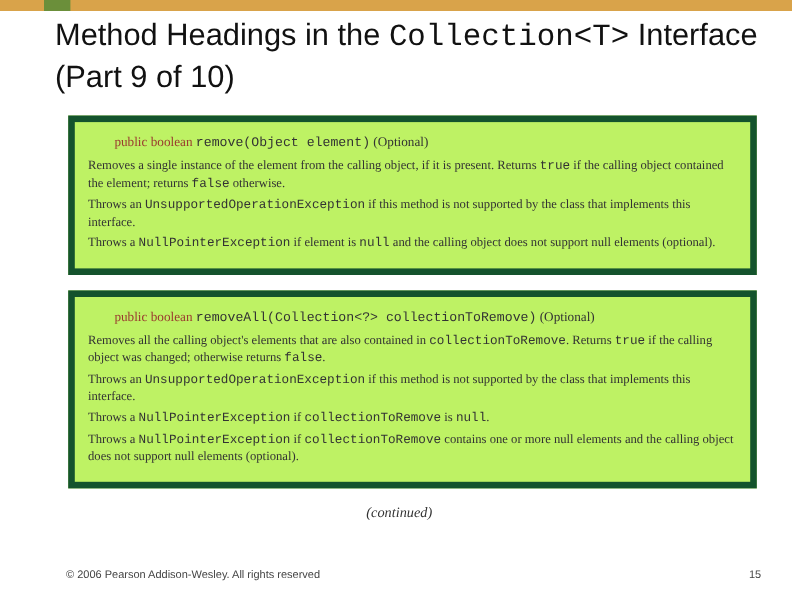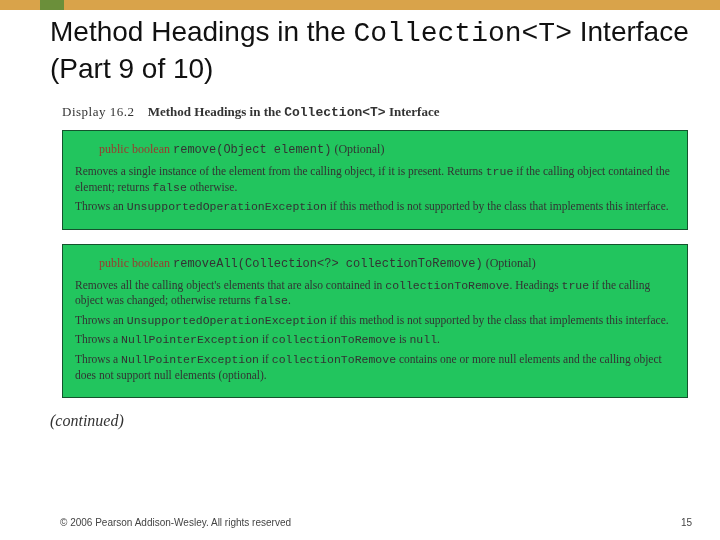--- a/index.html
+++ b/index.html
@@ -39,44 +39,44 @@
   .display-head {
     font-family: Georgia, "Times New Roman", serif;
     font-size: 13px;
     color: #333;
     margin: 6px 0 10px 12px;
   }
   .display-head .dlabel { font-weight: 400; letter-spacing: .5px; }
   .display-head .dtitle { font-weight: 700; margin-left: 10px; }
   .display-head .mono { font-family: "Courier New", monospace; font-weight: 700; }
   .box {
-    border: 1px solid #14532d;
-    background: #22c55e;
+    border: 6px solid #14532d;
+    background: #bef264;
     margin: 0 20px 14px 12px;
     padding: 8px 12px 10px 12px;
     font-family: Georgia, "Times New Roman", serif;
     font-size: 11.5px;
     line-height: 1.35;
     color: #333;
   }
   .sig {
     margin: 2px 0 6px 24px;
     font-family: Georgia, serif;
     font-size: 12px;
   }
   .sig .kw { color: #9a3b2f; }
   .sig .code { font-family: "Courier New", monospace; color: #333; }
   .sig .opt { color: #333; }
   .desc { margin-bottom: 4px; }
   .desc .code { font-family: "Courier New", monospace; }
   .continued {
-    text-align: left;
+    text-align: center;
     font-family: Georgia, serif;
     font-style: italic;
-    font-size: 16px;
+    font-size: 13px;
     color: #333;
     margin: 4px 32px 0 0;
   }
   .footer {
     position: absolute;
     bottom: 12px;
     left: 60px;
     right: 28px;
     display: flex;
     justify-content: space-between;
@@ -88,49 +88,46 @@
 <body>
 
 <div class="topbar"></div>
 
 <div class="slide">
 
   <h1 class="title">
     <span>Method Headings in the </span><span class="mono">Collection&lt;T&gt;</span><span> Interface (Part 9 of 10)</span>
   </h1>
 
-  <div class="display-head">
-    <span class="dlabel">Display 16.2</span>
-    <span class="dtitle">
-      <span>Method Headings in the </span><span class="mono">Collection&lt;T&gt;</span><span> Interface</span>
-    </span>
-  </div>
 
   <div class="box">
     <div class="sig">
       <span class="kw">public boolean</span>
       <span class="code">remove(Object element)</span>
       <span class="opt">(Optional)</span>
     </div>
     <div class="desc">
       <span>Removes a single instance of the element from the calling object, if it is present. Returns </span><span class="code">true</span><span> if the calling object contained the element; returns </span><span class="code">false</span><span> otherwise.</span>
     </div>
     <div class="desc">
       <span>Throws an </span><span class="code">UnsupportedOperationException</span><span> if this method is not supported by the class that implements this interface.</span>
     </div>
+    <div class="desc">
+      <span>Throws a </span><span class="code">NullPointerException</span><span> if element is </span><span class="code">null</span><span> and the calling object does not support null elements (optional).</span>
+    </div>
   </div>
 
   <div class="box">
     <div class="sig">
       <span class="kw">public boolean</span>
       <span class="code">removeAll(Collection&lt;?&gt; collectionToRemove)</span>
       <span class="opt">(Optional)</span>
     </div>
     <div class="desc">
-      <span>Removes all the calling object's elements that are also contained in </span><span class="code">collectionToRemove</span><span>. Headings </span><span class="code">true</span><span> if the calling object was changed; otherwise returns </span><span class="code">false</span><span>.</span>
+      <span>Removes all the calling object's elements that are also contained in </span><span class="code">collectionToRemove</span><span>. Returns </span><span class="code">true</span><span> if the calling object was changed; otherwise returns </span><span class="code">false</span><span>.</span>
     </div>
     <div class="desc">
       <span>Throws an </span><span class="code">UnsupportedOperationException</span><span> if this method is not supported by the class that implements this interface.</span>
     </div>
     <div class="desc">
       <span>Throws a </span><span class="code">NullPointerException</span><span> if </span><span class="code">collectionToRemove</span><span> is </span><span class="code">null</span><span>.</span>
     </div>
     <div class="desc">
       <span>Throws a </span><span class="code">NullPointerException</span><span> if </span><span class="code">collectionToRemove</span><span> contains one or more null elements and the calling object does not support null elements (optional).</span>
     </div>

